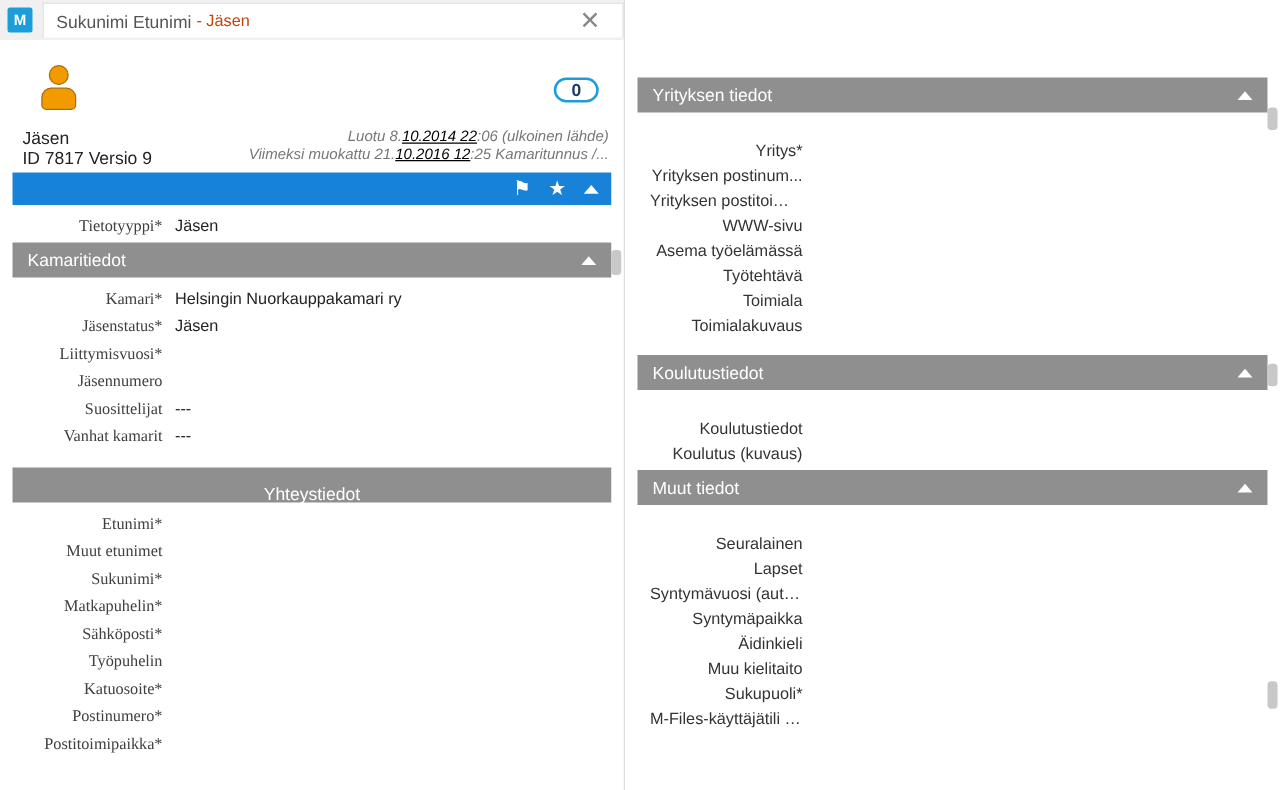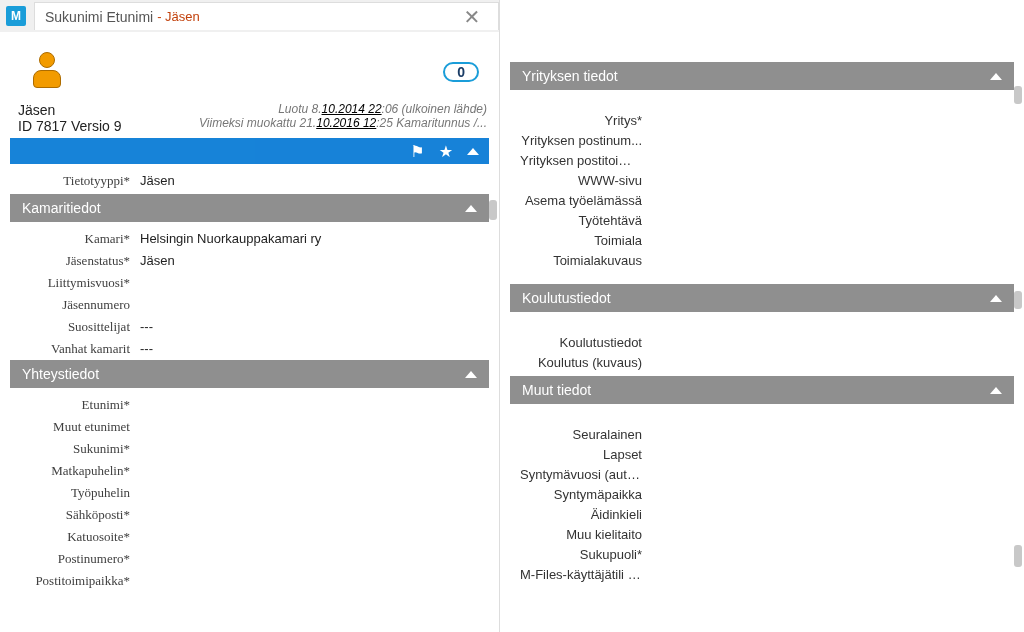--- a/index.html
+++ b/index.html
@@ -256,21 +256,21 @@
     <div class="prop-row">
       <div class="prop-label">Suosittelijat</div>
       <div class="prop-value">---</div>
     </div>
     <div class="prop-row">
       <div class="prop-label">Vanhat kamarit</div>
       <div class="prop-value">---</div>
     </div>
   </div>
 
-  <div class="section-head" style="margin:0 10px 0 10px;">
+  <div class="section-head" style="margin:14px 10px 0 10px;flex-direction:column;">
     <span>Yhteystiedot</span>
     <span class="toggle"></span>
   </div>
 
   <div class="prop-list">
     <div class="prop-row">
         <div class="prop-label">Etunimi*</div>
         <div class="prop-value"></div>
       </div>
     <div class="prop-row">
@@ -279,25 +279,25 @@
       </div>
     <div class="prop-row">
         <div class="prop-label">Sukunimi*</div>
         <div class="prop-value"></div>
       </div>
     <div class="prop-row">
         <div class="prop-label">Matkapuhelin*</div>
         <div class="prop-value"></div>
       </div>
     <div class="prop-row">
+        <div class="prop-label">Sähköposti*</div>
+        <div class="prop-value"></div>
+      </div>
+    <div class="prop-row">
         <div class="prop-label">Työpuhelin</div>
-        <div class="prop-value"></div>
-      </div>
-    <div class="prop-row">
-        <div class="prop-label">Sähköposti*</div>
         <div class="prop-value"></div>
       </div>
     <div class="prop-row">
         <div class="prop-label">Katuosoite*</div>
         <div class="prop-value"></div>
       </div>
     <div class="prop-row">
         <div class="prop-label">Postinumero*</div>
         <div class="prop-value"></div>
       </div>

